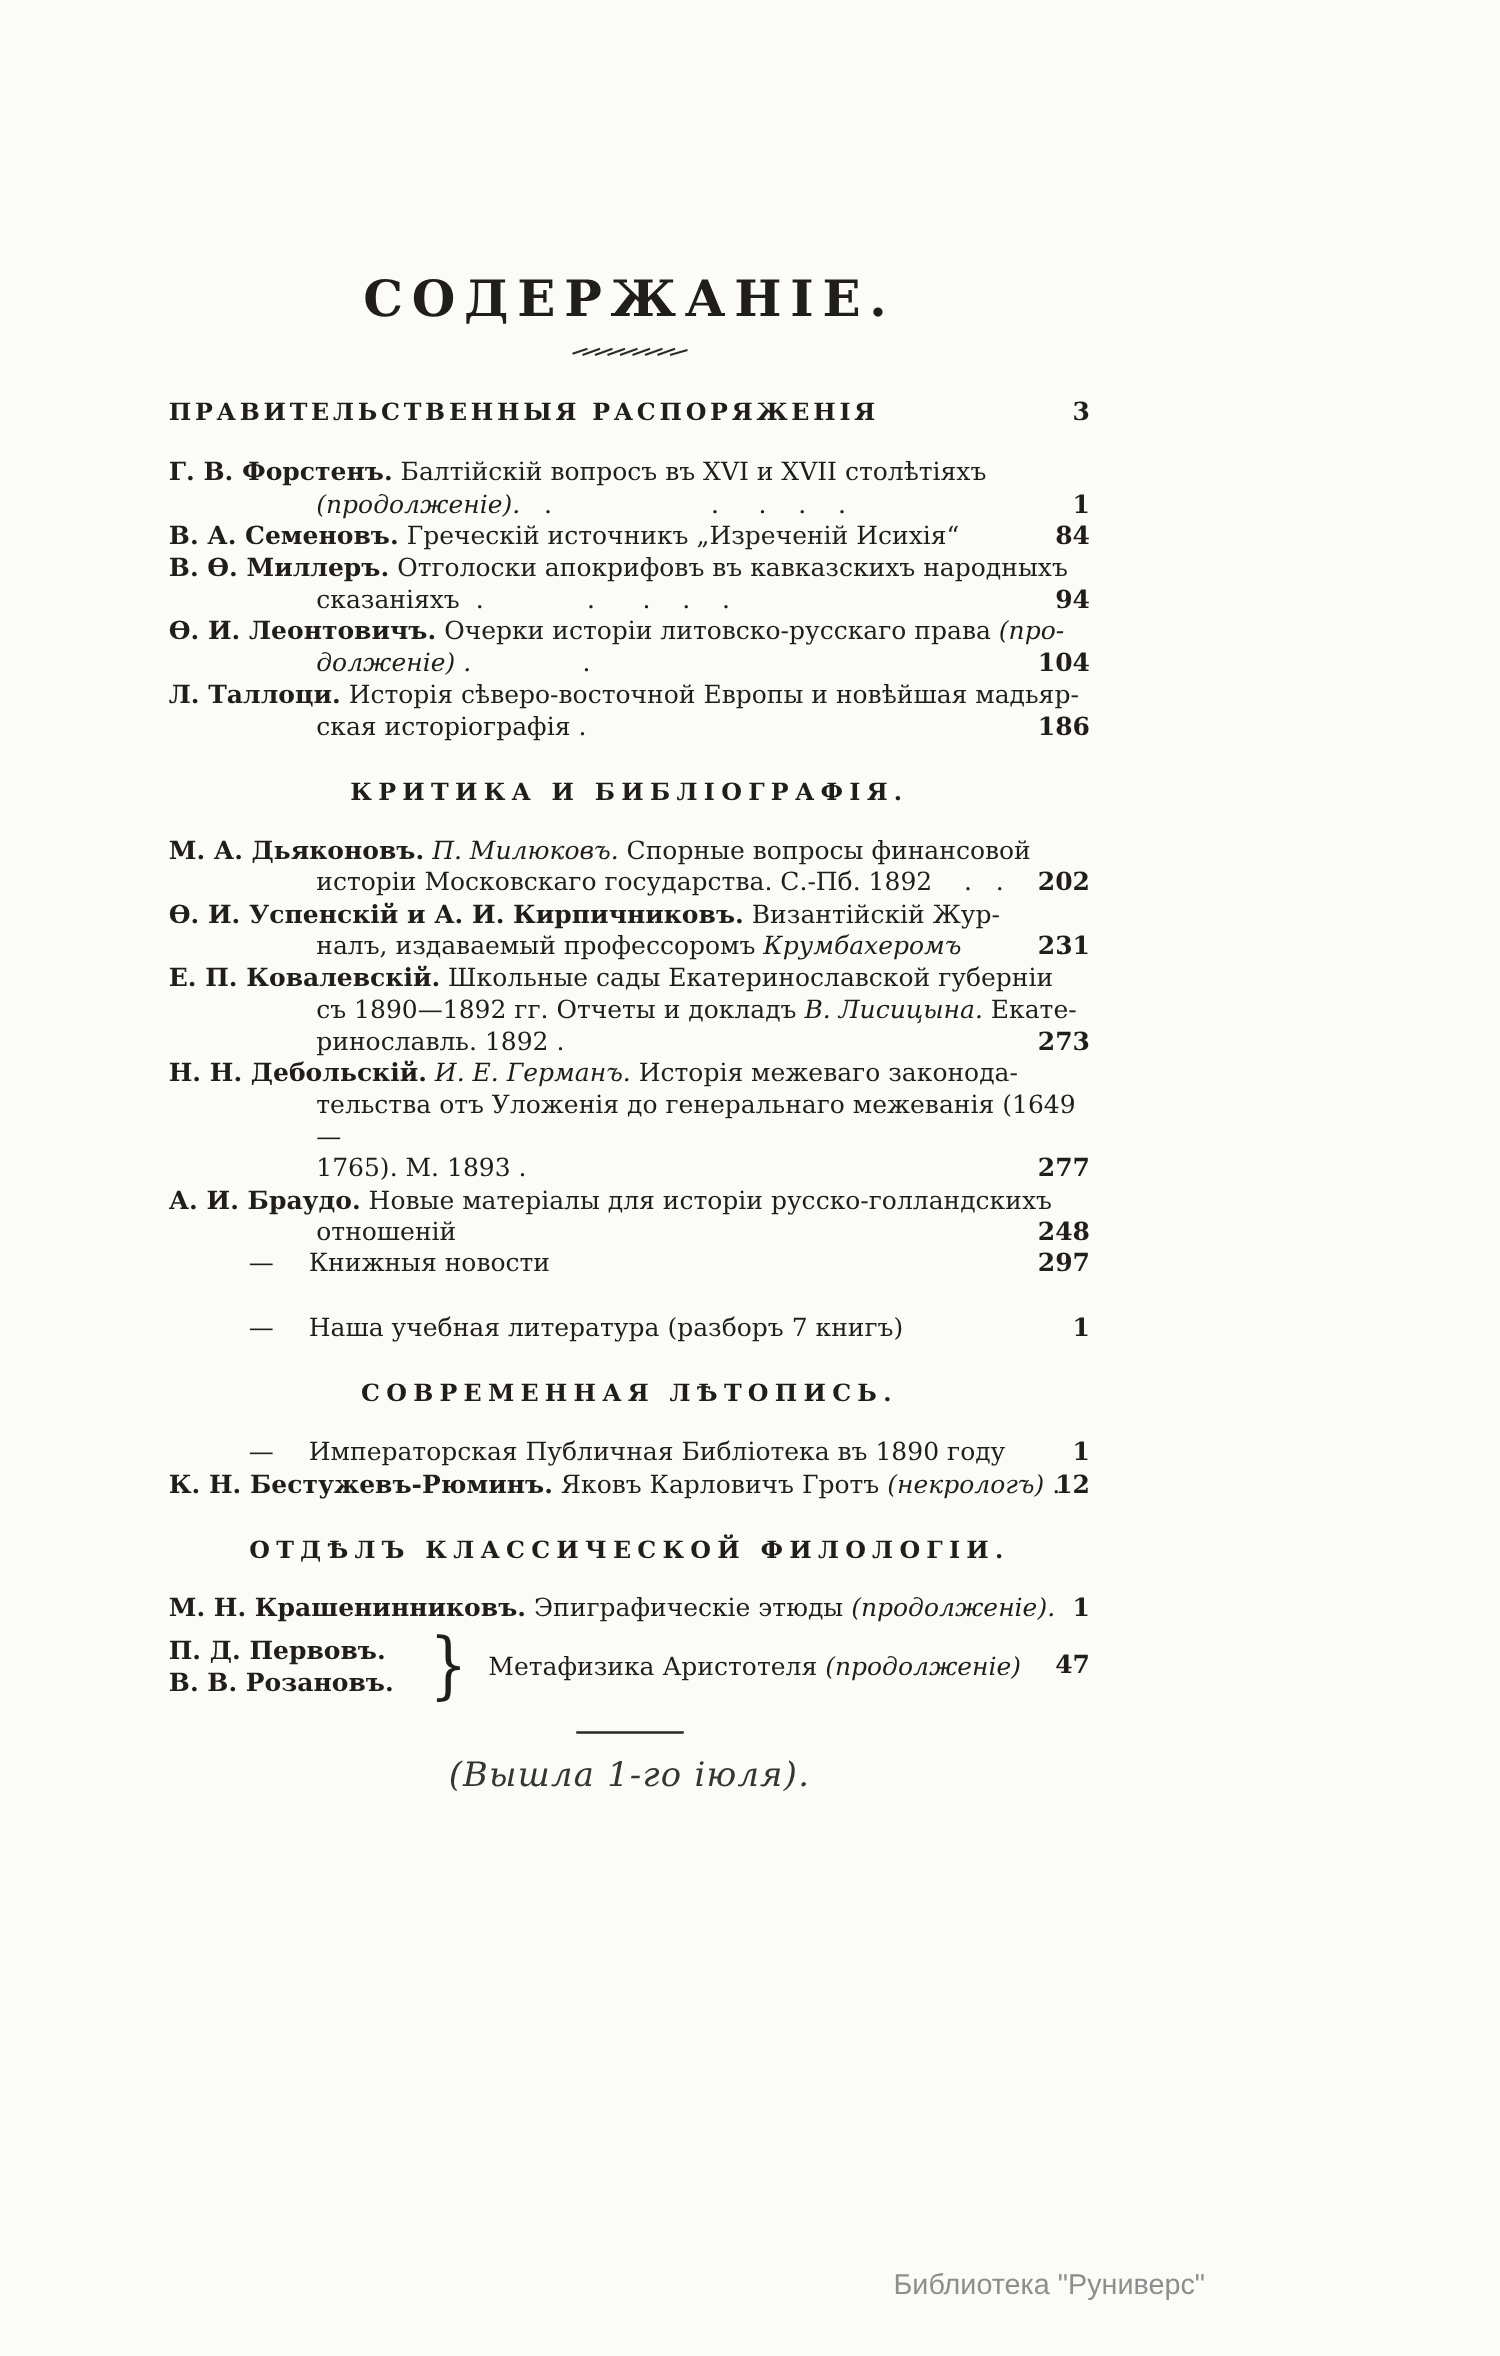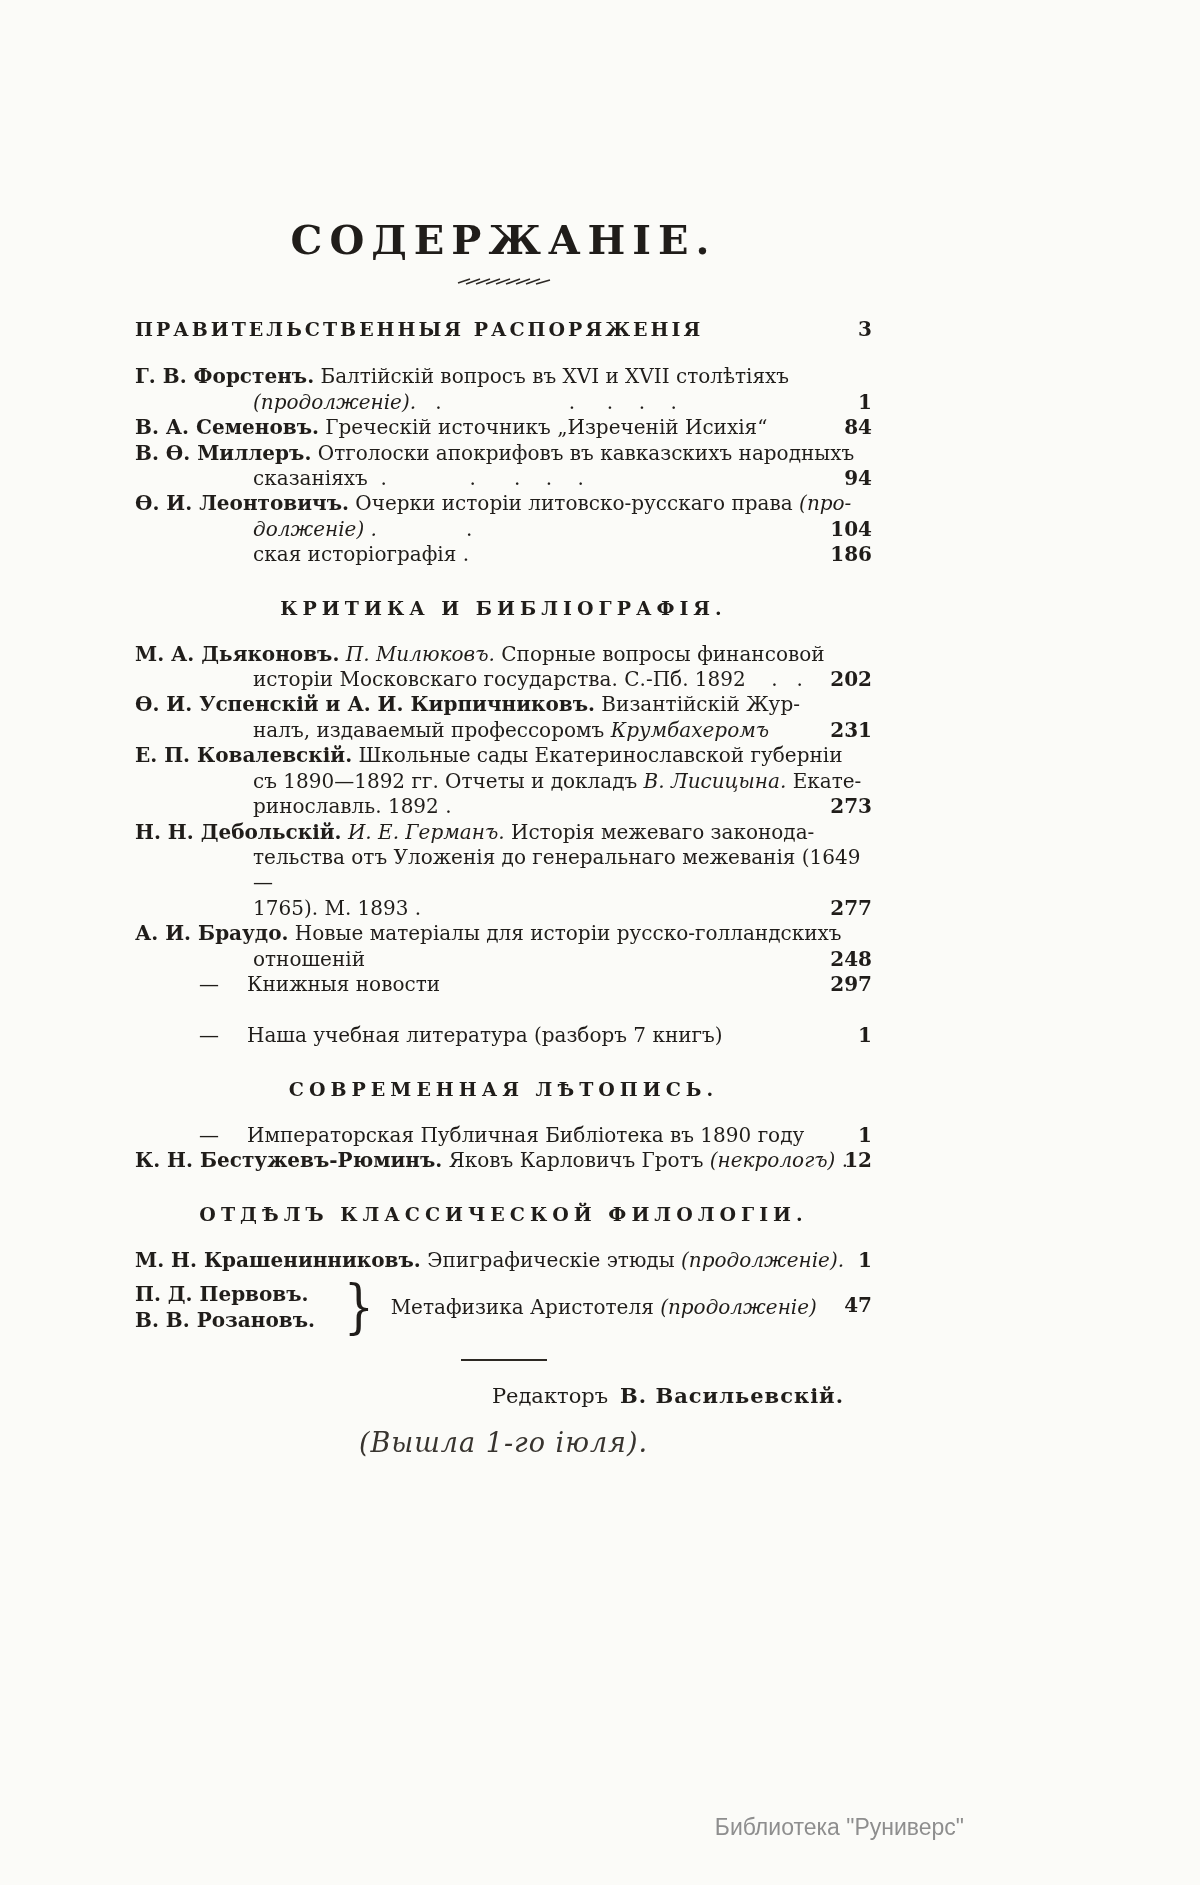--- a/index.html
+++ b/index.html
@@ -175,20 +175,24 @@
       <span class="pg">94</span>
     </div>
     <div class="line">
       <span class="txt"><span class="b">Ѳ. И. Леонтовичъ.</span><span> Очерки исторіи литовско-русскаго права </span><span class="i">(про-</span></span>
       <span class="pg"></span>
     </div>
     <div class="line cont">
       <span class="txt"><span class="i">долженіе) .</span><span>              .</span></span>
       <span class="pg">104</span>
     </div>
+    <div class="line">
+      <span class="txt"><span class="b">Л. Таллоци.</span><span> Исторія сѣверо-восточной Европы и новѣйшая мадьяр-</span></span>
+      <span class="pg"></span>
+    </div>
     <div class="line cont">
       <span class="txt"><span>ская исторіографія .</span></span>
       <span class="pg">186</span>
     </div>
 
     <div class="section">КРИТИКА И БИБЛІОГРАФІЯ.</div>
 
     <div class="line">
       <span class="txt"><span class="b">М. А. Дьяконовъ.</span><span class="i"> П. Милюковъ.</span><span> Спорные вопросы финансовой</span></span>
       <span class="pg"></span>
@@ -271,21 +275,18 @@
       </div>
       <div class="gbrace">}</div>
       <div class="gtext"><span>Метафизика Аристотеля </span><span class="i">(продолженіе)</span></div>
       <span class="pg">47</span>
     </div>
 
   </div>
 
   <div class="endrule"></div>
 
-  <div class="editor">
-    <span class="editor-label">Редакторъ</span><span class="editor-name">В. Васильевскій.</span>
-  </div>
 
   <div class="issue-note">(Вышла 1-го іюля).</div>
 
 </div>
 
 <div class="watermark">Библиотека "Руниверс"</div>
 
 </body></html>

